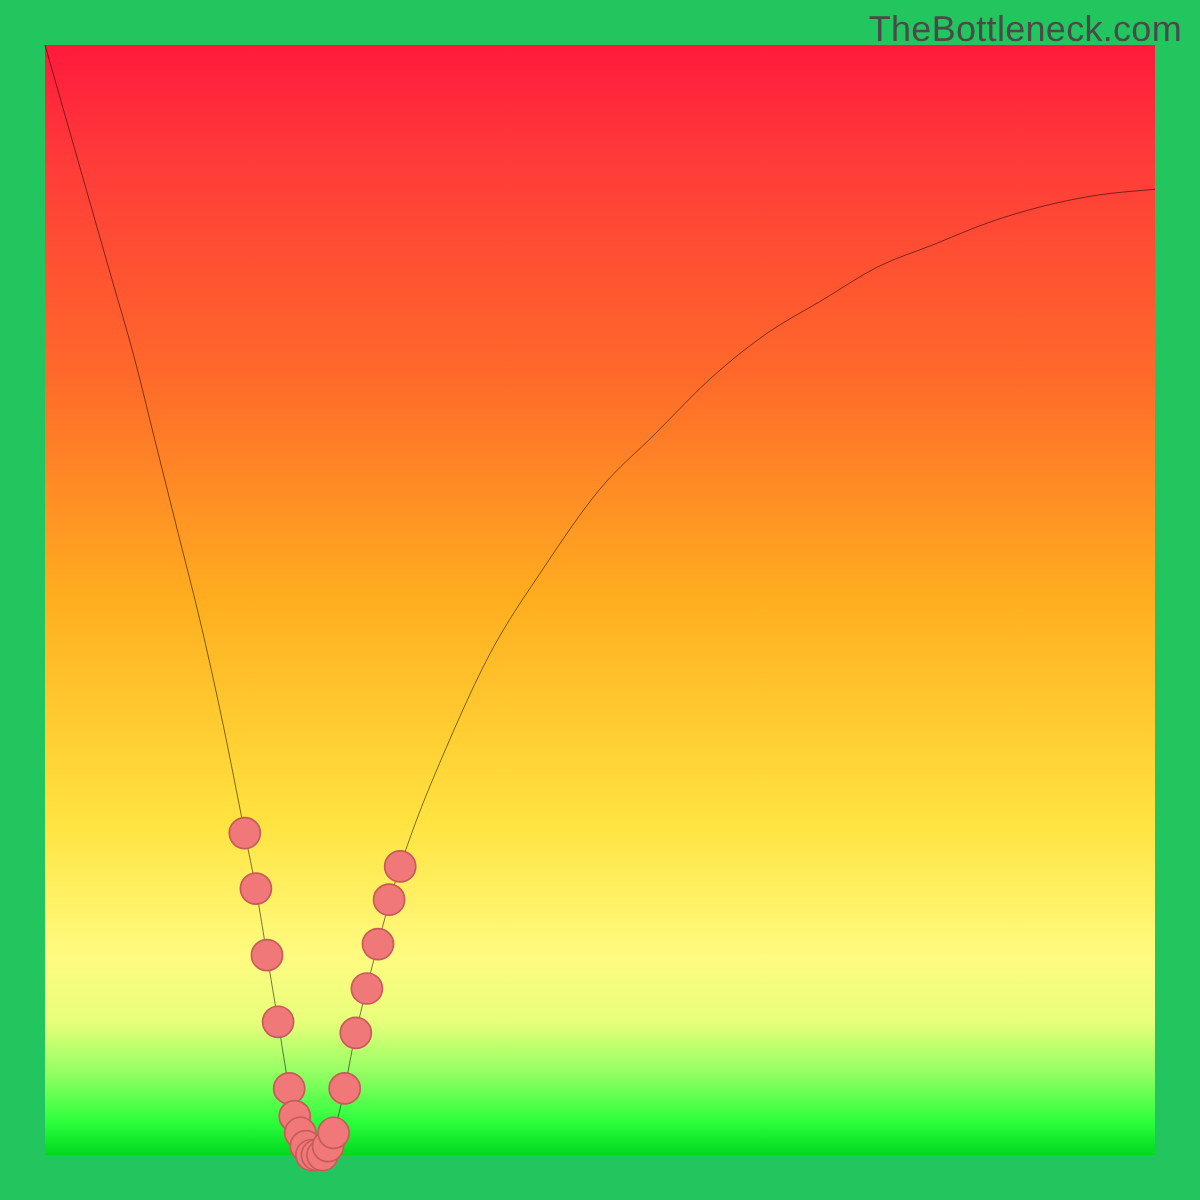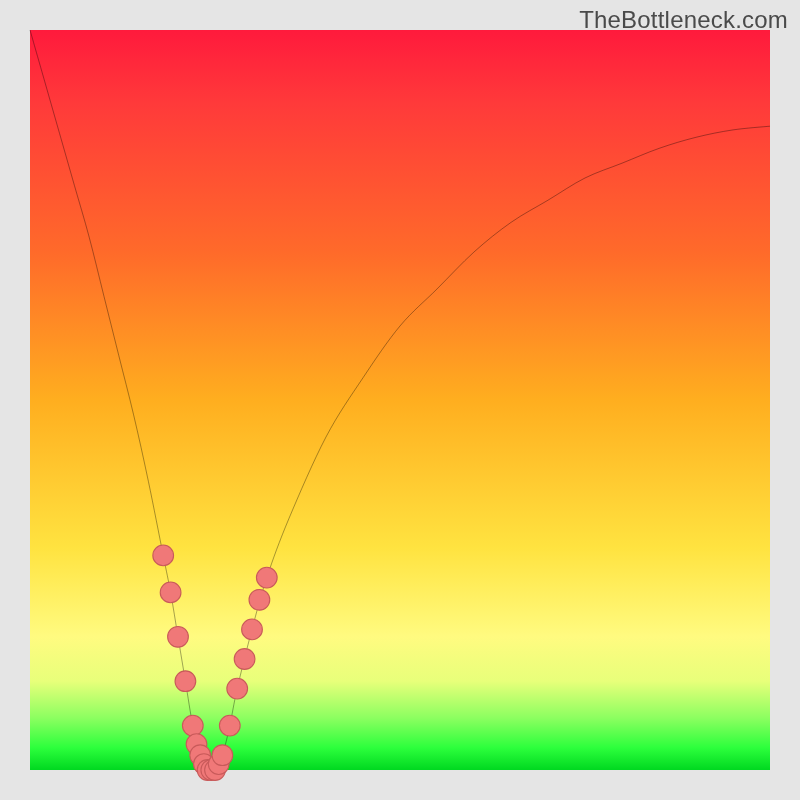--- a/index.html
+++ b/index.html
@@ -10,21 +10,21 @@
     overflow: hidden;
     background: #000;
     font-family: Arial, Helvetica, sans-serif;
   }
   .frame {
     position: absolute;
     top: 0;
     left: 0;
     width: 800px;
     height: 800px;
-    background: #e5e5e5;
+    background: #22c55e;
   }
   .plot-area {
     position: absolute;
     top: 30px;
     left: 30px;
     width: 740px;
     height: 740px;
     
     background: linear-gradient(
       to bottom,

